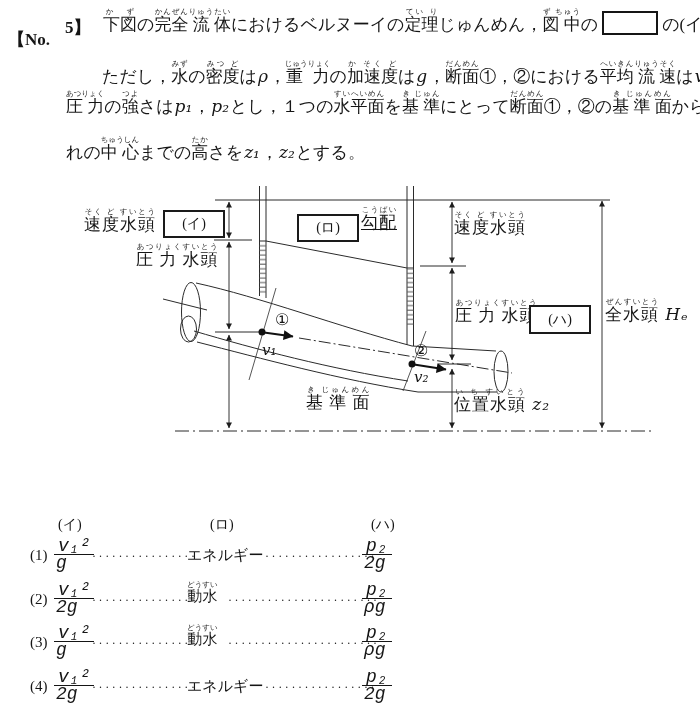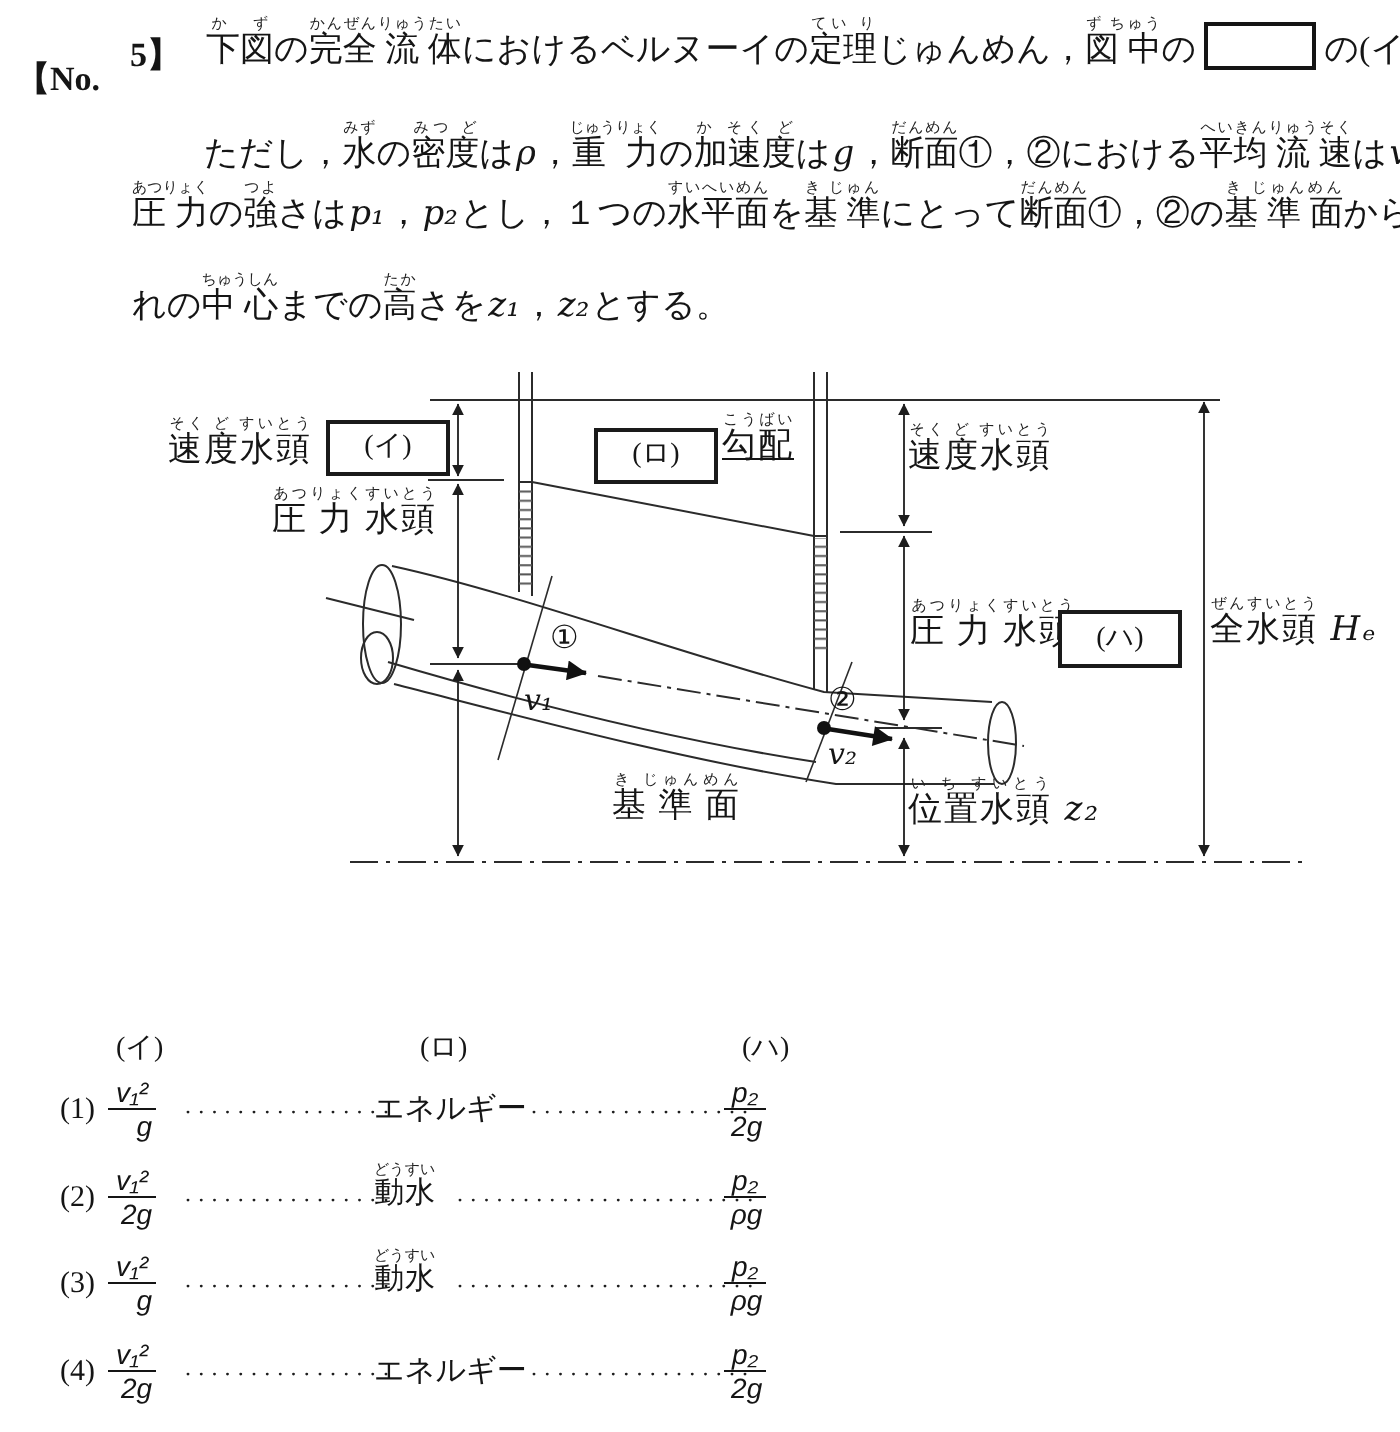--- a/index.html
+++ b/index.html
@@ -10,23 +10,23 @@
   .small{font-size:15px;line-height:15px;}
   .bd{font-weight:bold;}
   .var{font-style:italic;font-family:"DejaVu Serif","Liberation Serif",serif;padding:0 1px;}
   ruby{ruby-position:over;}
   ruby rt{font-size:7.5px;letter-spacing:0;transform:translateY(1px);color:#222;}
   .blankbox{display:inline-block;width:52px;height:20px;border:2px solid #151515;
             vertical-align:-5px;margin:0 4px;background:#fff;}
   .jbox{position:absolute;border:2px solid #1a1a1a;display:flex;align-items:center;
         justify-content:center;font-size:14px;line-height:14px;background:#fff;}
   .jlabel{letter-spacing:1px;}
-  .frac{position:absolute;display:inline-flex;flex-direction:column;align-items:flex-end;
-        font-style:italic;font-family:Liberation Sans, sans-serif;
-        font-size:14px;line-height:16px;}
+  .frac{position:absolute;display:inline-flex;flex-direction:column;align-items:flex-start;
+        font-style:italic;font-family:Liberation Mono, monospace;
+        font-size:18px;line-height:16px;}
   .frac .fnum{border-bottom:1px solid #151515;padding:0 4px;}
   .frac .fden{padding:0 2px;}
   .dots{font-size:12px;line-height:12px;letter-spacing:2.6px;color:#1d1d1d;}
   .hdr{font-size:14px;line-height:14px;}
   .circnum{font-size:16px;line-height:16px;}
   svg{position:absolute;left:0;top:0;pointer-events:none;}
 </style>
 </head>
 <body>
 

